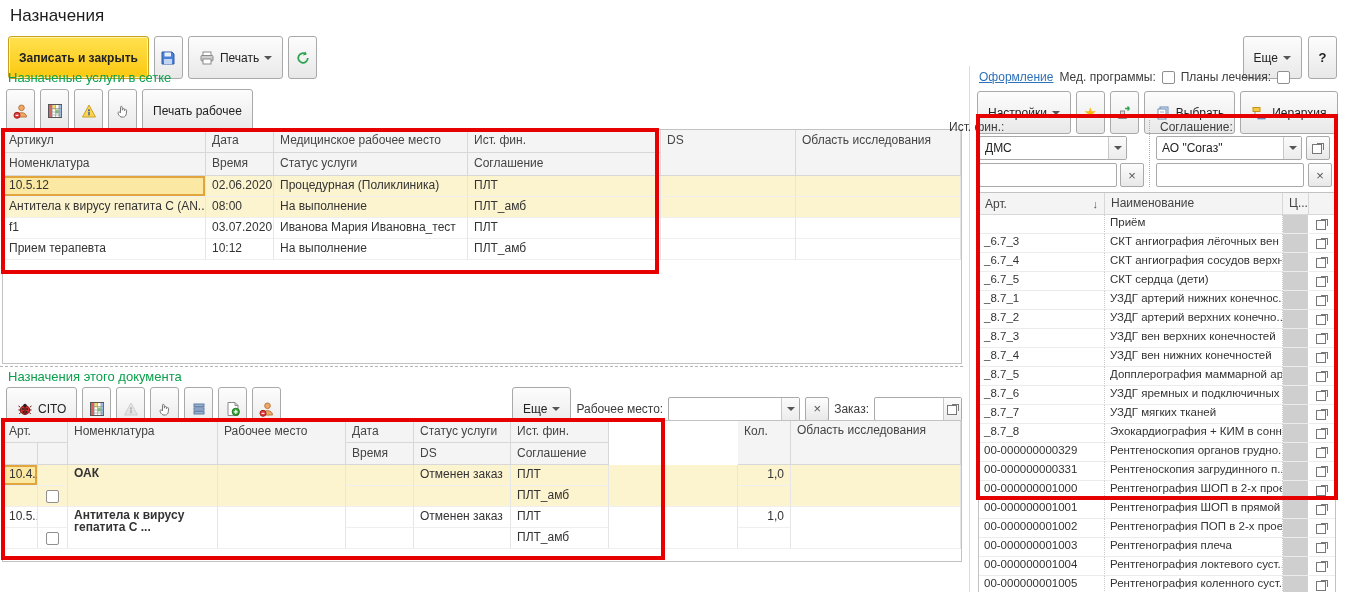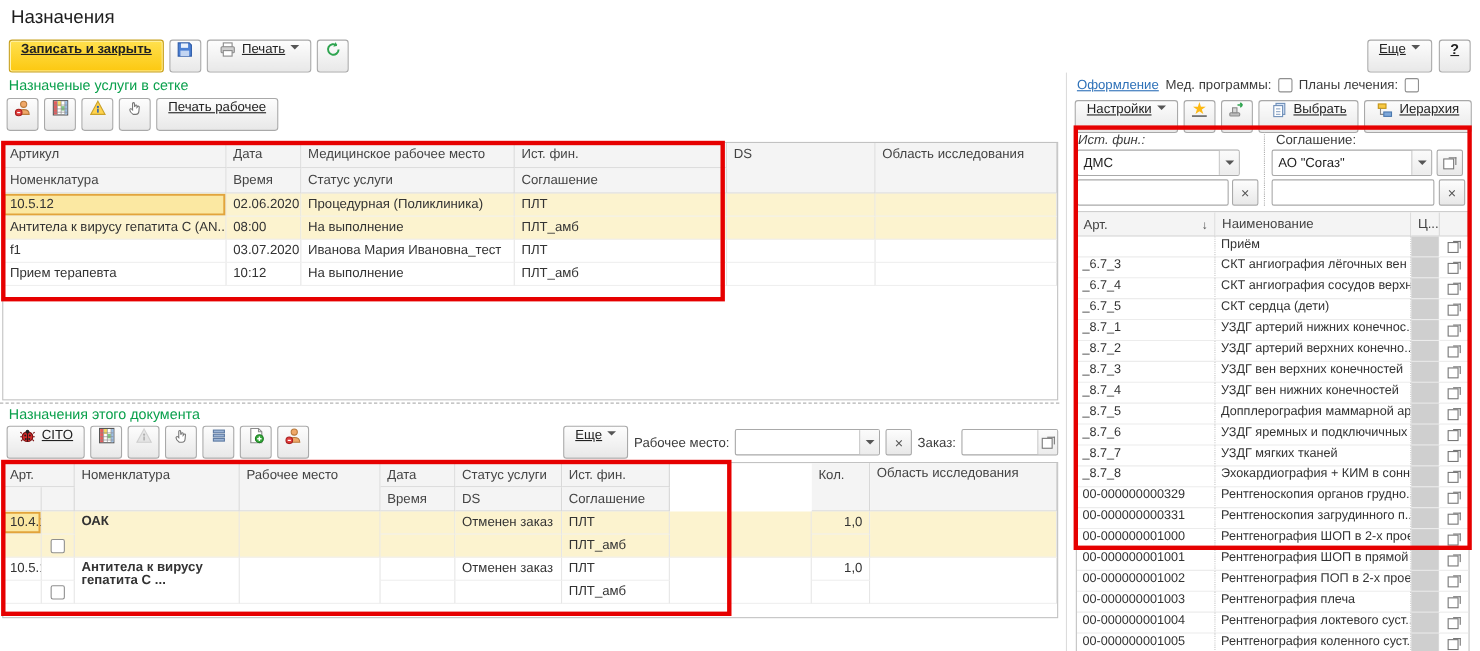--- a/index.html
+++ b/index.html
@@ -6,23 +6,23 @@
   html,body { background:#fff; }
   body { font-family:"Liberation Sans", sans-serif; font-size:12px; color:#333; }
   #canvas { position:relative; width:1345px; height:592px; background:#fff; overflow:hidden; }
 
   .abs { position:absolute; }
   .flex { display:flex; align-items:center; }
 
   .page-title { position:absolute; left:10px; top:6px; font-size:17px; font-weight:500; color:#1d1d1d; }
 
   
-  .btn { display:inline-flex; justify-content:center; gap:5px; height:30px;
+  .btn { display:inline-flex; align-items:center; justify-content:center; gap:5px; height:43px;
          padding:0 10px; background:linear-gradient(#fdfdfd,#e8e8e8); border:1px solid #a9a9a9;
-         border-radius:3px; font-size:12px; color:#222; cursor:pointer; white-space:nowrap;text-decoration:underline; }
+         border-radius:3px; font-size:12px; color:#222; cursor:pointer; white-space:nowrap; }
   .btn.ic { width:29px; padding:0; }
   .btn-yellow { background:linear-gradient(#ffe14f,#fcc810); border-color:#c8a11d; font-weight:bold;
                 box-shadow:inset 0 0 0 1px #fff3b0; }
   .caret { width:0; height:0; border:4px solid transparent; border-top-color:#555; margin-top:4px; }
   .x-ic::before { content:"×"; font-size:13px; color:#555; line-height:1; }
   .sort-ic::before { content:"↓"; font-size:11px; color:#555; }
   .star-ic::before { content:"★"; font-size:15px; color:#fdb913; line-height:1; }
   .q-ic { font-weight:bold; font-size:13px; color:#222; }
 
   svg.i16 { width:16px; height:16px; display:block; }
@@ -432,21 +432,21 @@
   </div>
 
   <div class="abs flex" style="left:979px; top:70px; gap:6px;">
     <a class="link">Оформление</a>
     <span class="lbl">Мед. программы:</span>
     <span class="chk"></span>
     <span class="lbl">Планы лечения:</span>
     <span class="chk"></span>
   </div>
 
-  <div class="abs lbl" style="left:980px; top:120px;font-style:italic;">Ист. фин.:</div>
+  <div class="abs lbl" style="left:949px; top:120px;">Ист. фин.:</div>
   <div class="abs lbl" style="left:1160px; top:120px;">Соглашение:</div>
   <div class="v-dotted" style="left:1149px; top:120px; height:67px;"></div>
 
   <div class="combo abs" style="left:979px; top:136px; width:148px;">
     <span class="val">ДМС</span>
     <span class="cbtn">
         <span class="caret"></span>
       </span>
   </div>
   <div class="combo abs" style="left:1156px; top:136px; width:146px;">

